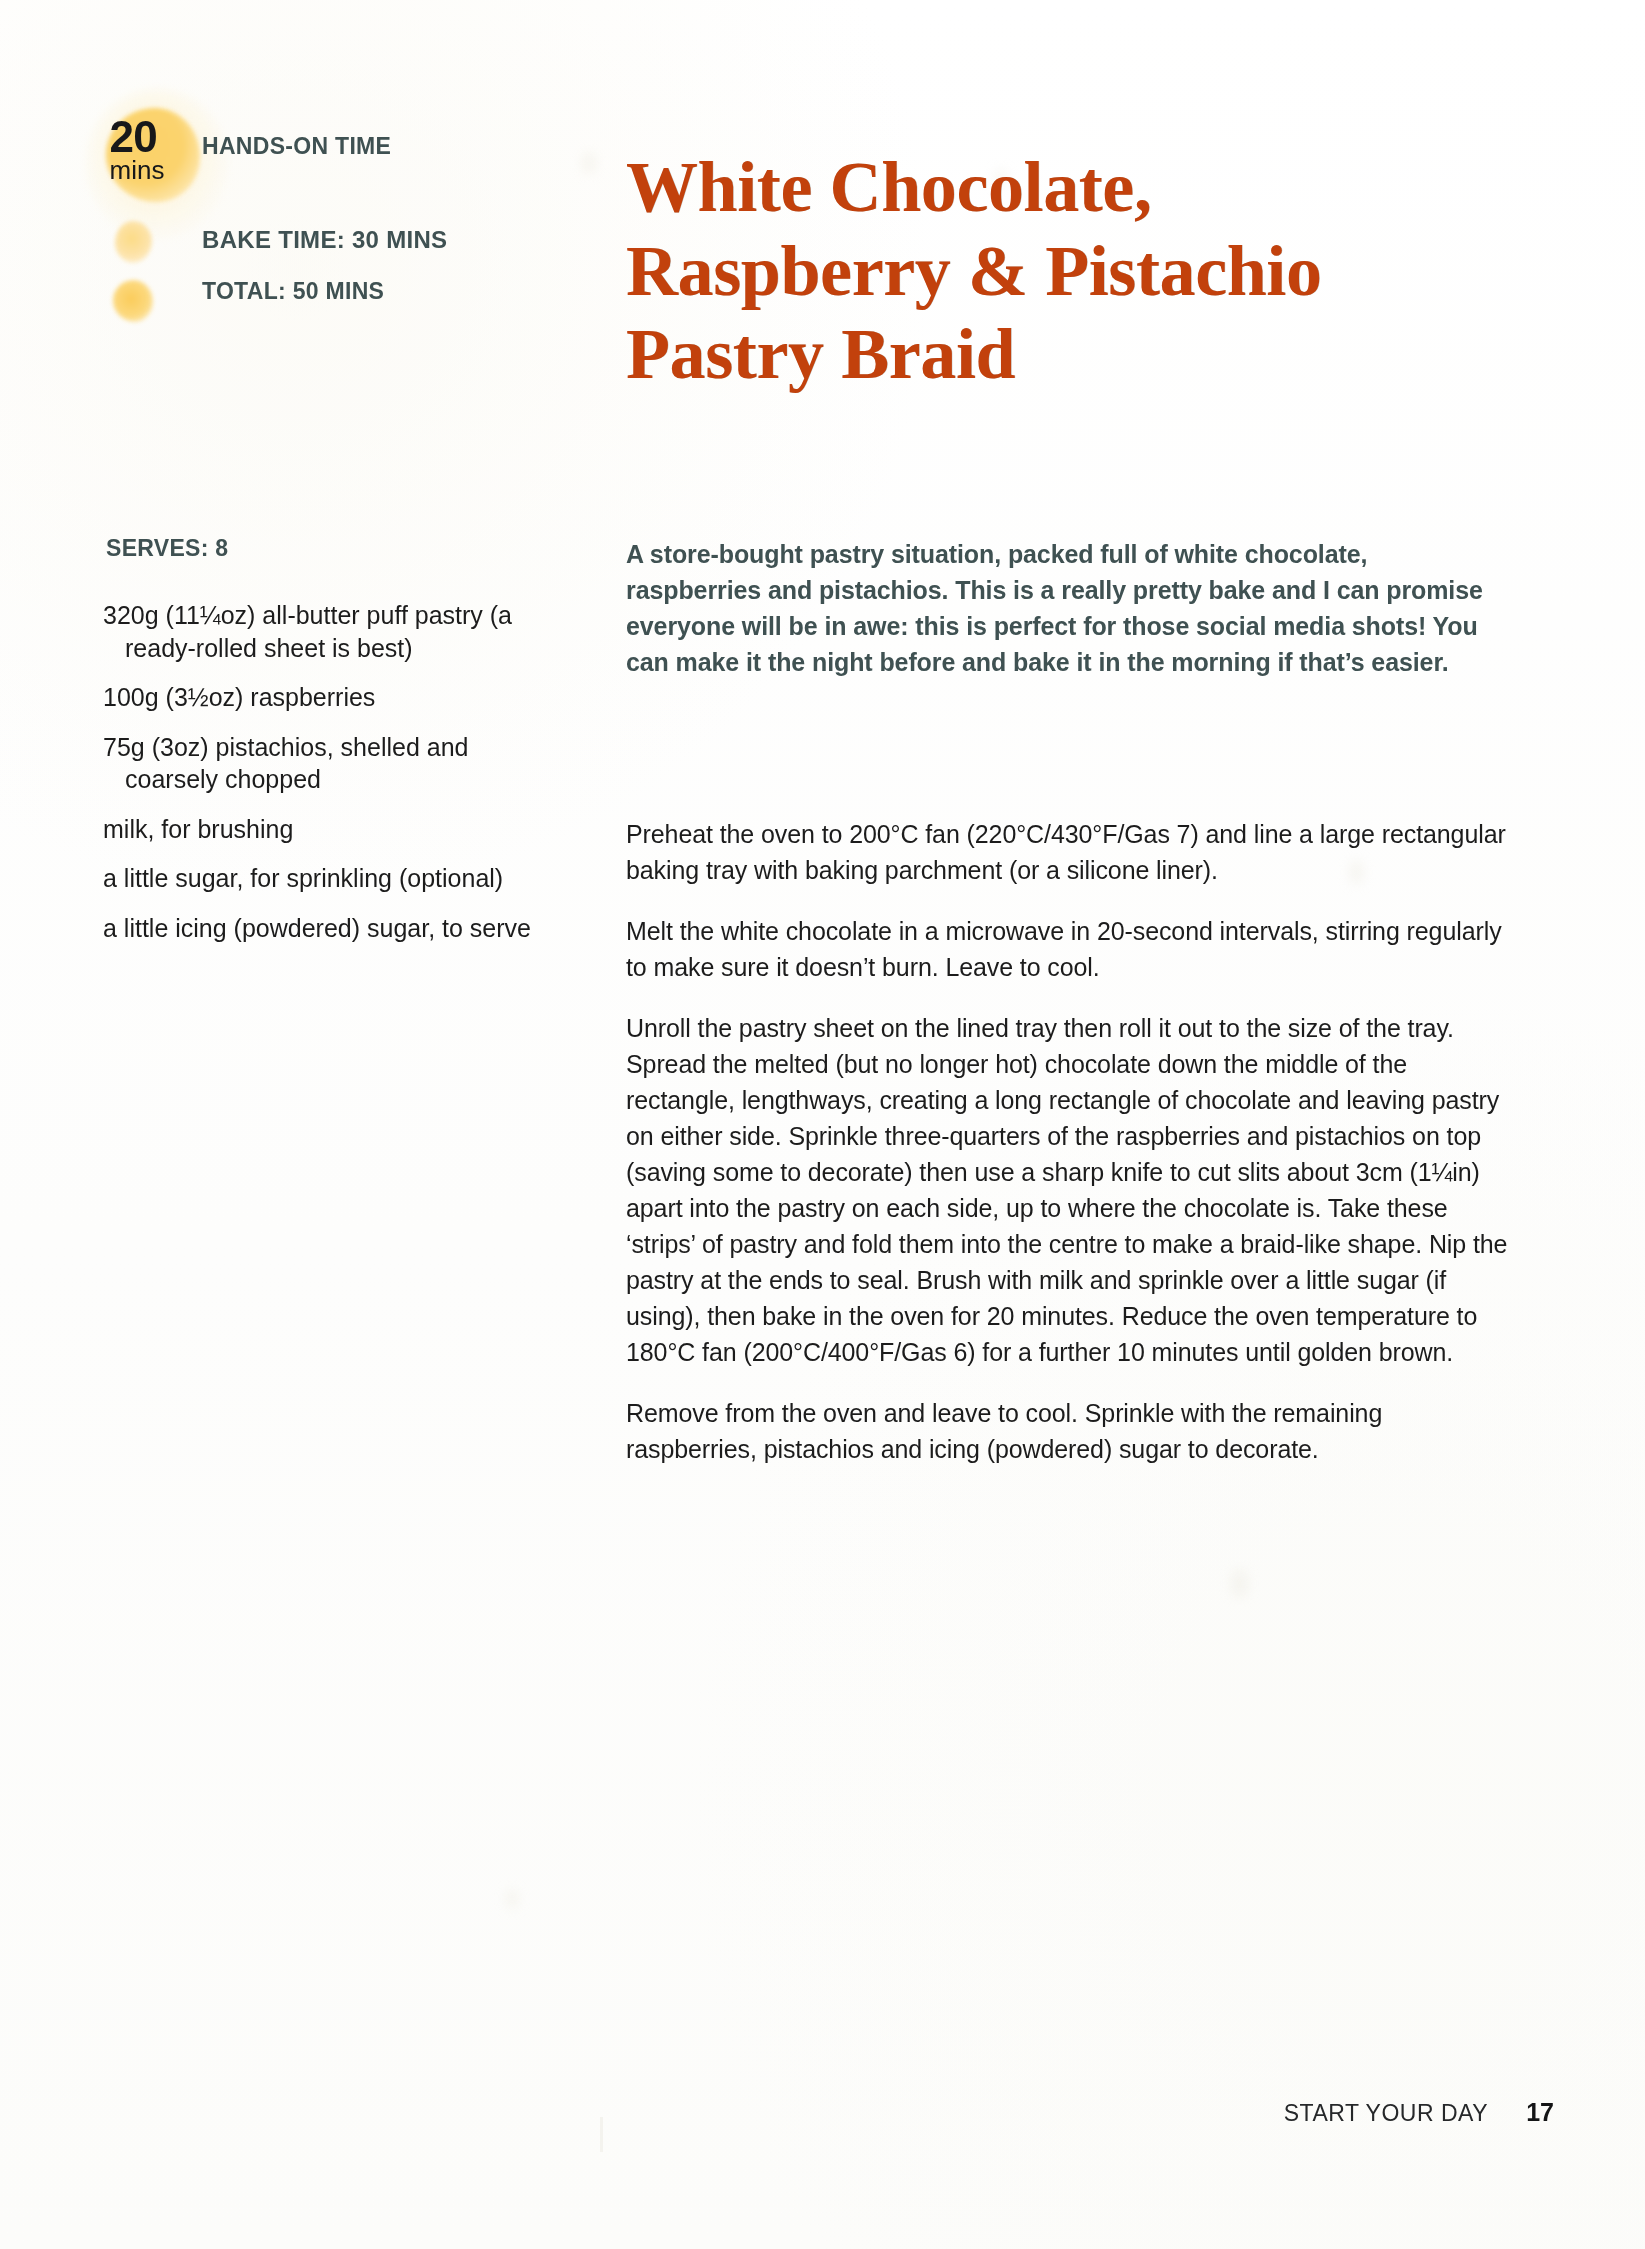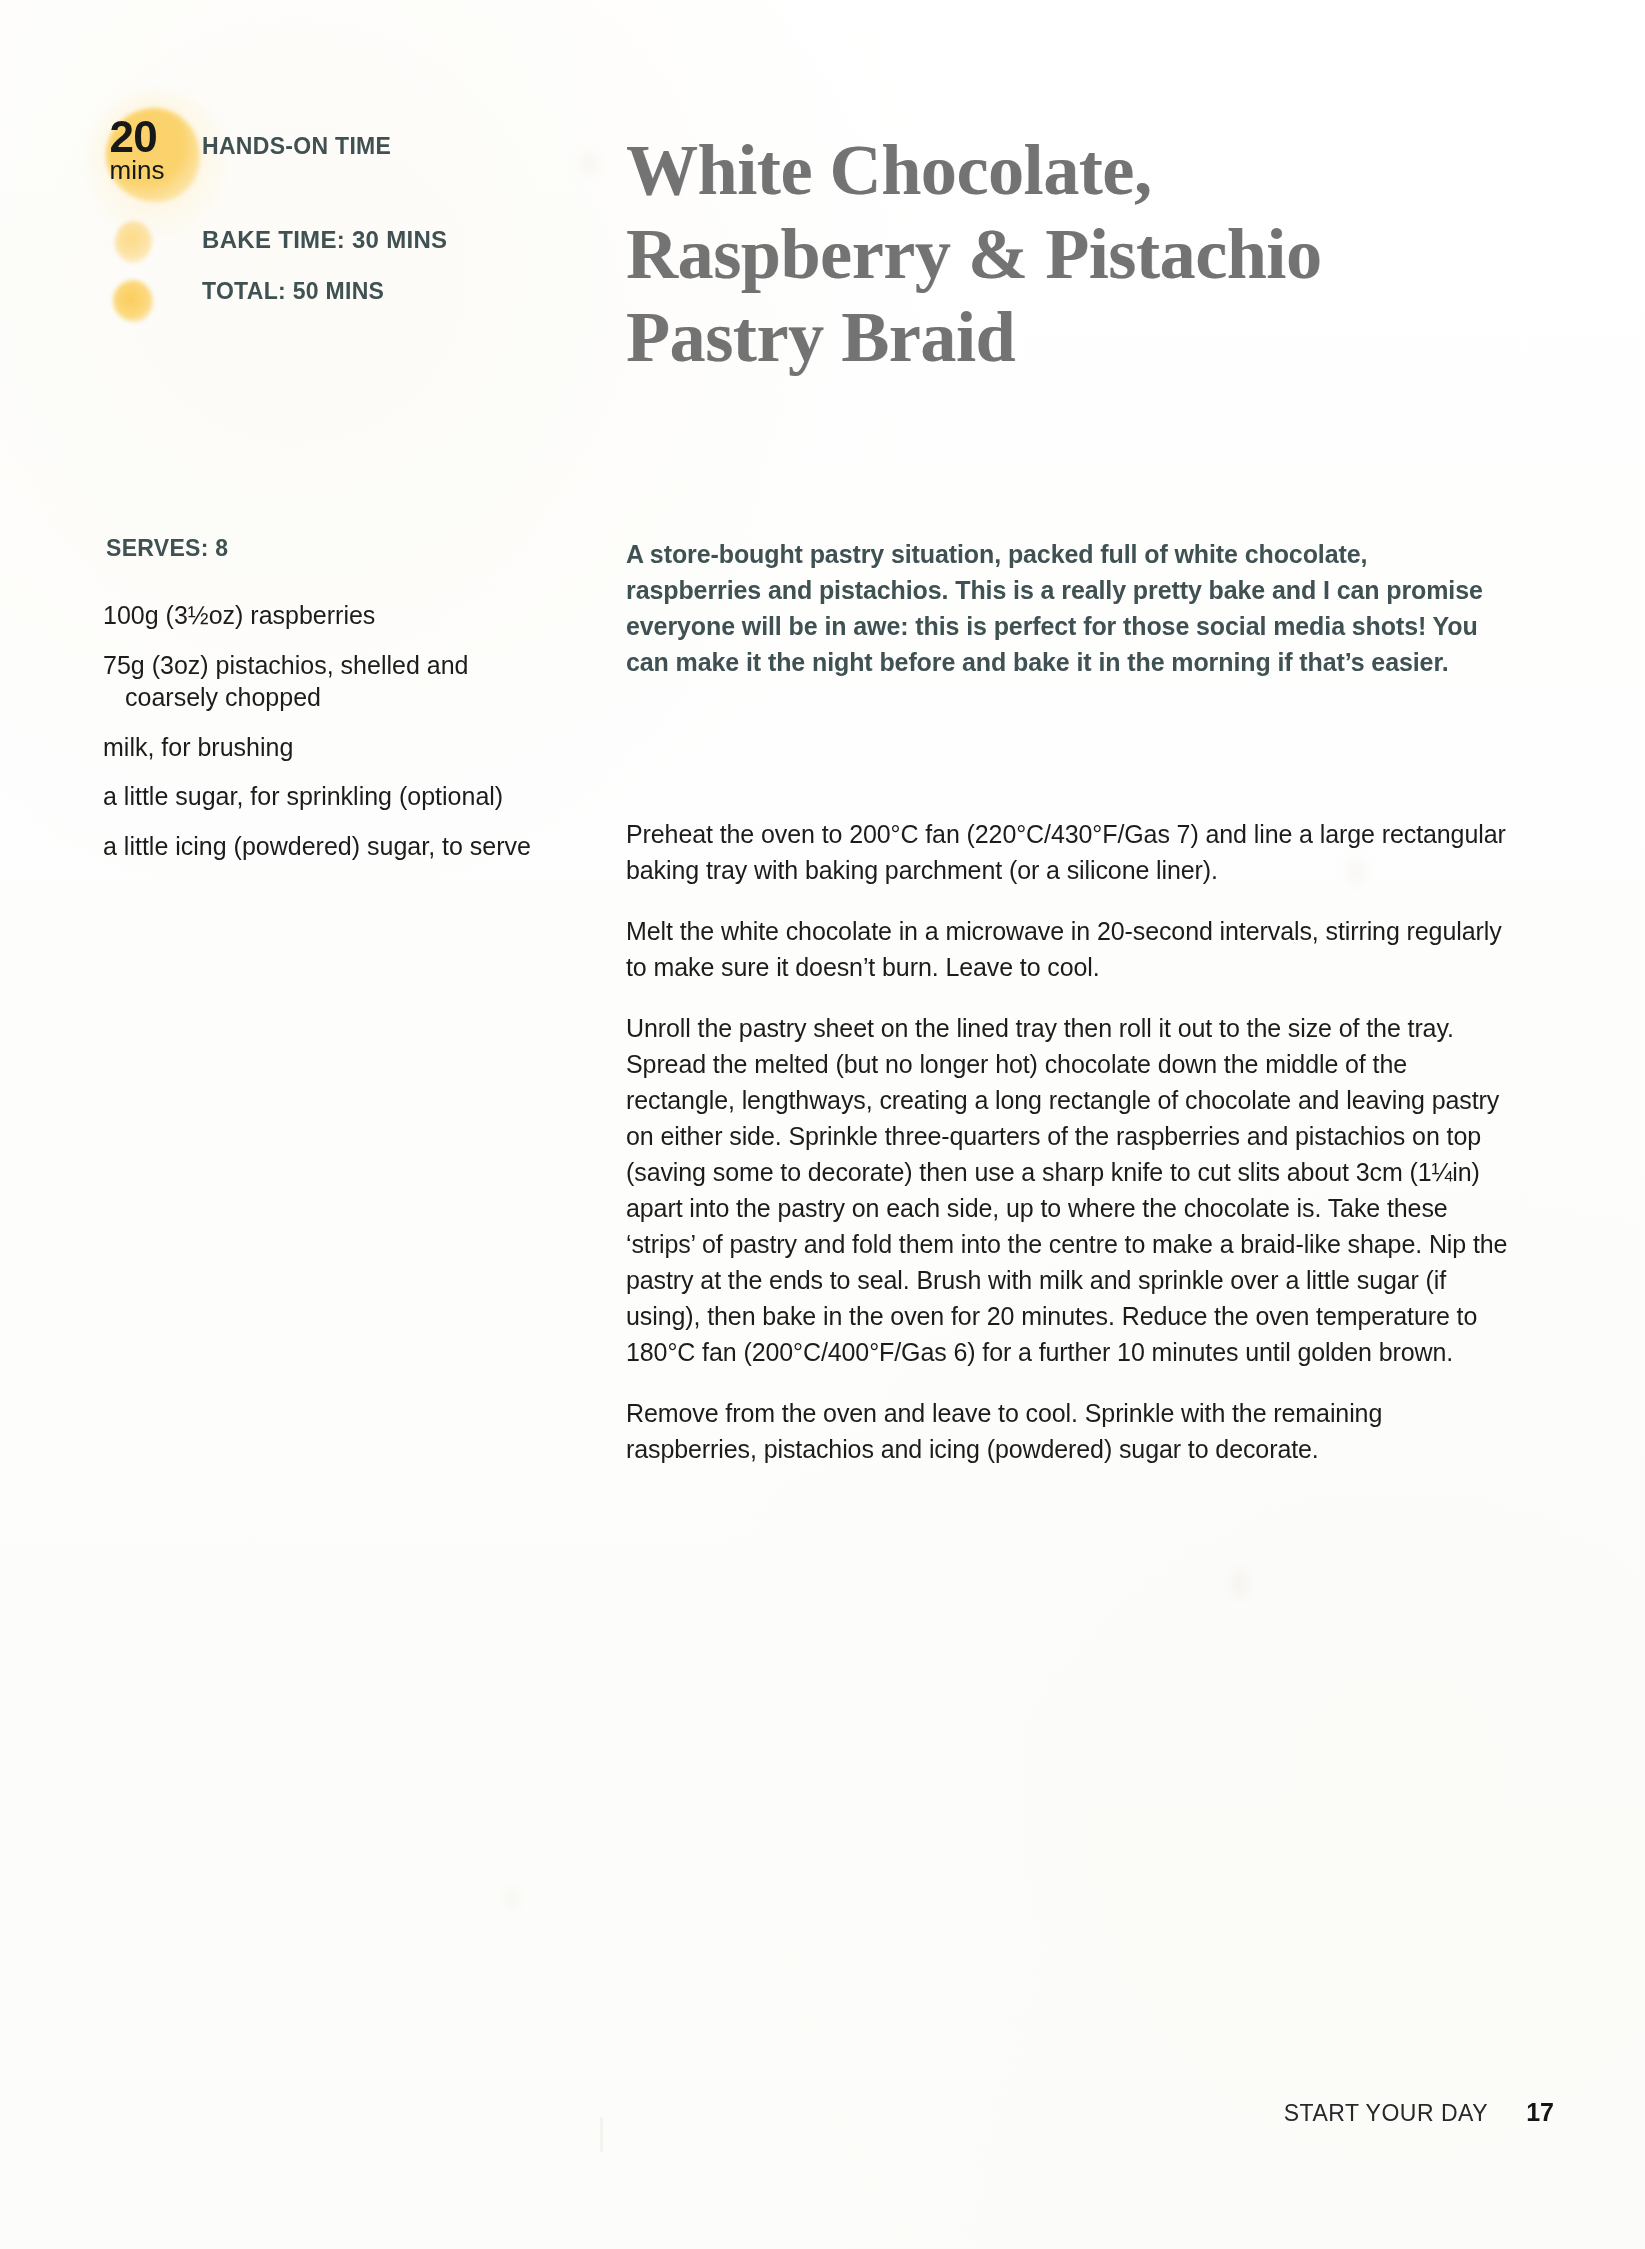--- a/index.html
+++ b/index.html
@@ -135,28 +135,28 @@
     font-weight: 700;
     letter-spacing: 0.3px;
     color: #3f5152;
     white-space: nowrap;
   }
 
   
   .title {
     position: absolute;
     left: 626px;
-    top: 81px;
+    top: 98px;
     width: 725px;
     font-family: "Liberation Serif", serif;
     font-weight: 700;
     font-size: 72px;
     line-height: 1.16;
     letter-spacing: -0.4px;
-    color: #737373;
+    color: #c2410c;
     text-shadow: 0.5px 0.3px 0 rgba(63,83,84,.30);
   }
 
   
   .serves {
     position: absolute;
     left: 106px;
     top: 535px;
     font-size: 23px;
     font-weight: 700;
@@ -263,20 +263,21 @@
 
     <div class="dot dot-b"></div>
     <div class="label-total">TOTAL: 50 MINS</div>
   </div>
 
   <h1 class="title">White Chocolate, Raspberry &amp; Pistachio Pastry Braid</h1>
 
   <div class="serves">SERVES: 8</div>
 
   <div class="ing-list">
+    <div class="ing">320g (11¼oz) all-butter puff pastry (a ready-rolled sheet is best)</div>
     <div class="ing">100g (3½oz) raspberries</div>
     <div class="ing">75g (3oz) pistachios, shelled and coarsely chopped</div>
     <div class="ing">milk, for brushing</div>
     <div class="ing">a little sugar, for sprinkling (optional)</div>
     <div class="ing">a little icing (powdered) sugar, to serve</div>
   </div>
 
   <div class="intro">A store-bought pastry situation, packed full of white chocolate, raspberries and pistachios. This is a really pretty bake and I can promise everyone will be in awe: this is perfect for those social media shots! You can make it the night before and bake it in the morning if that’s easier.</div>
 
   <div class="method">

